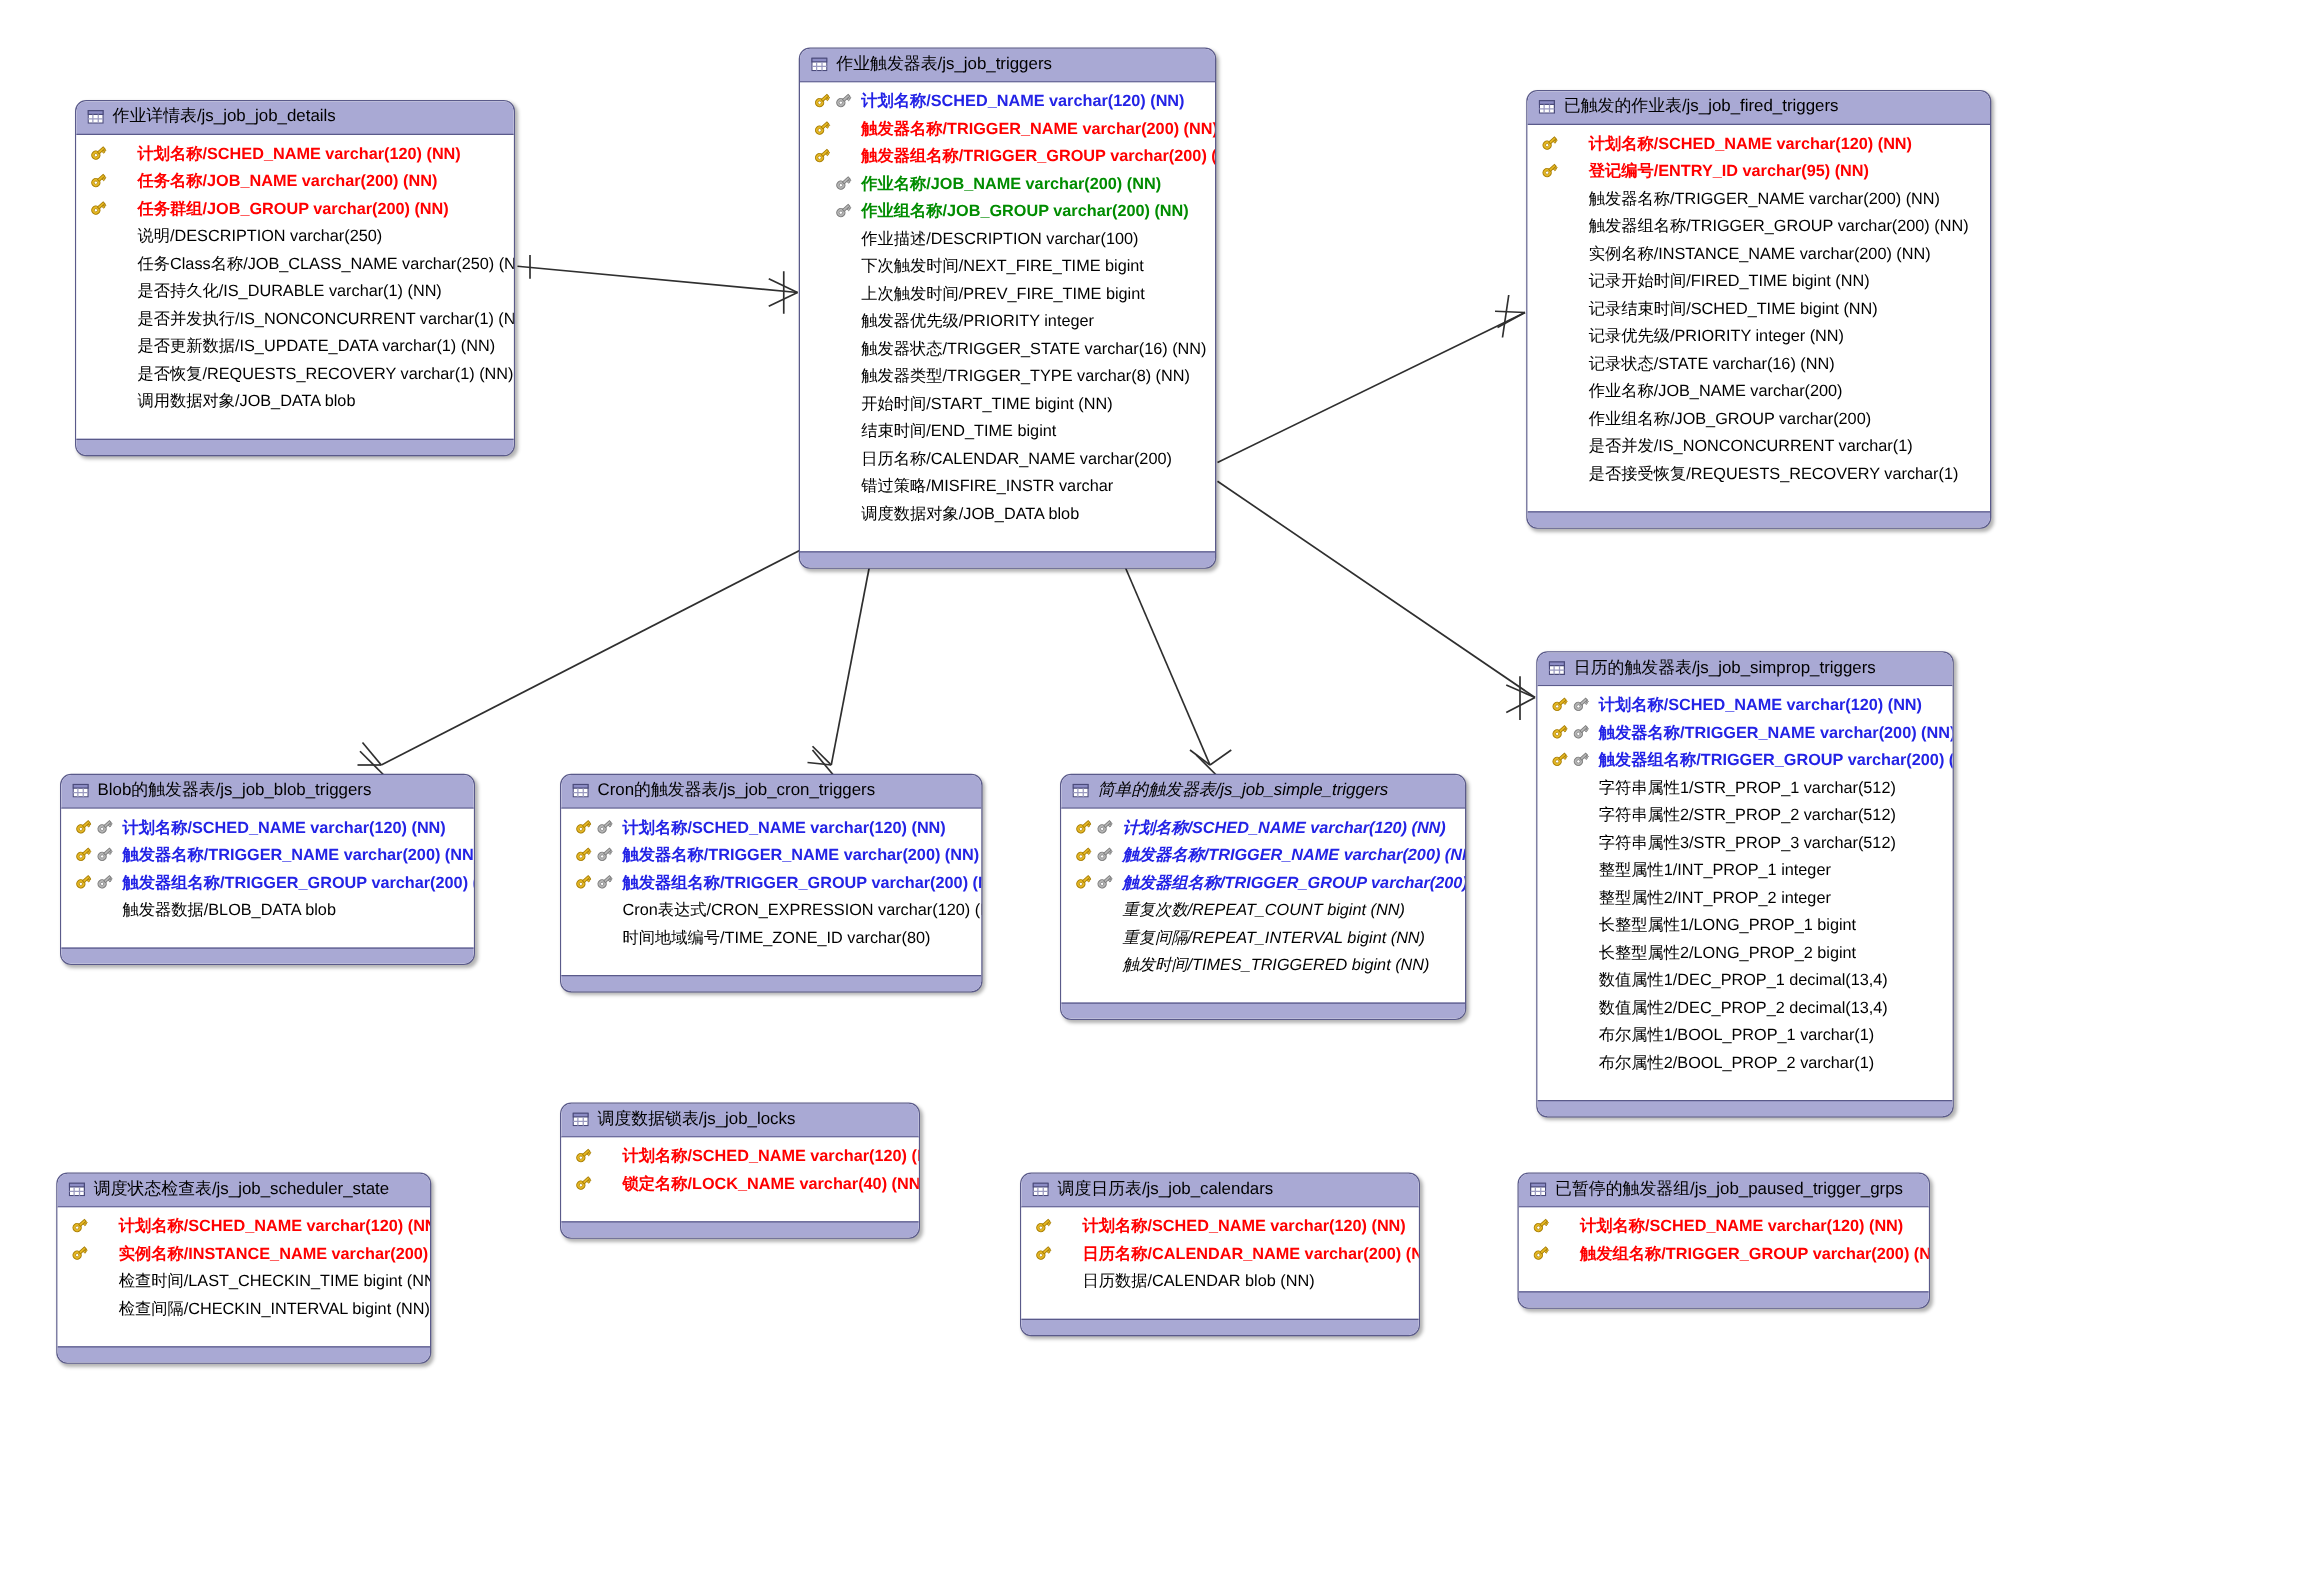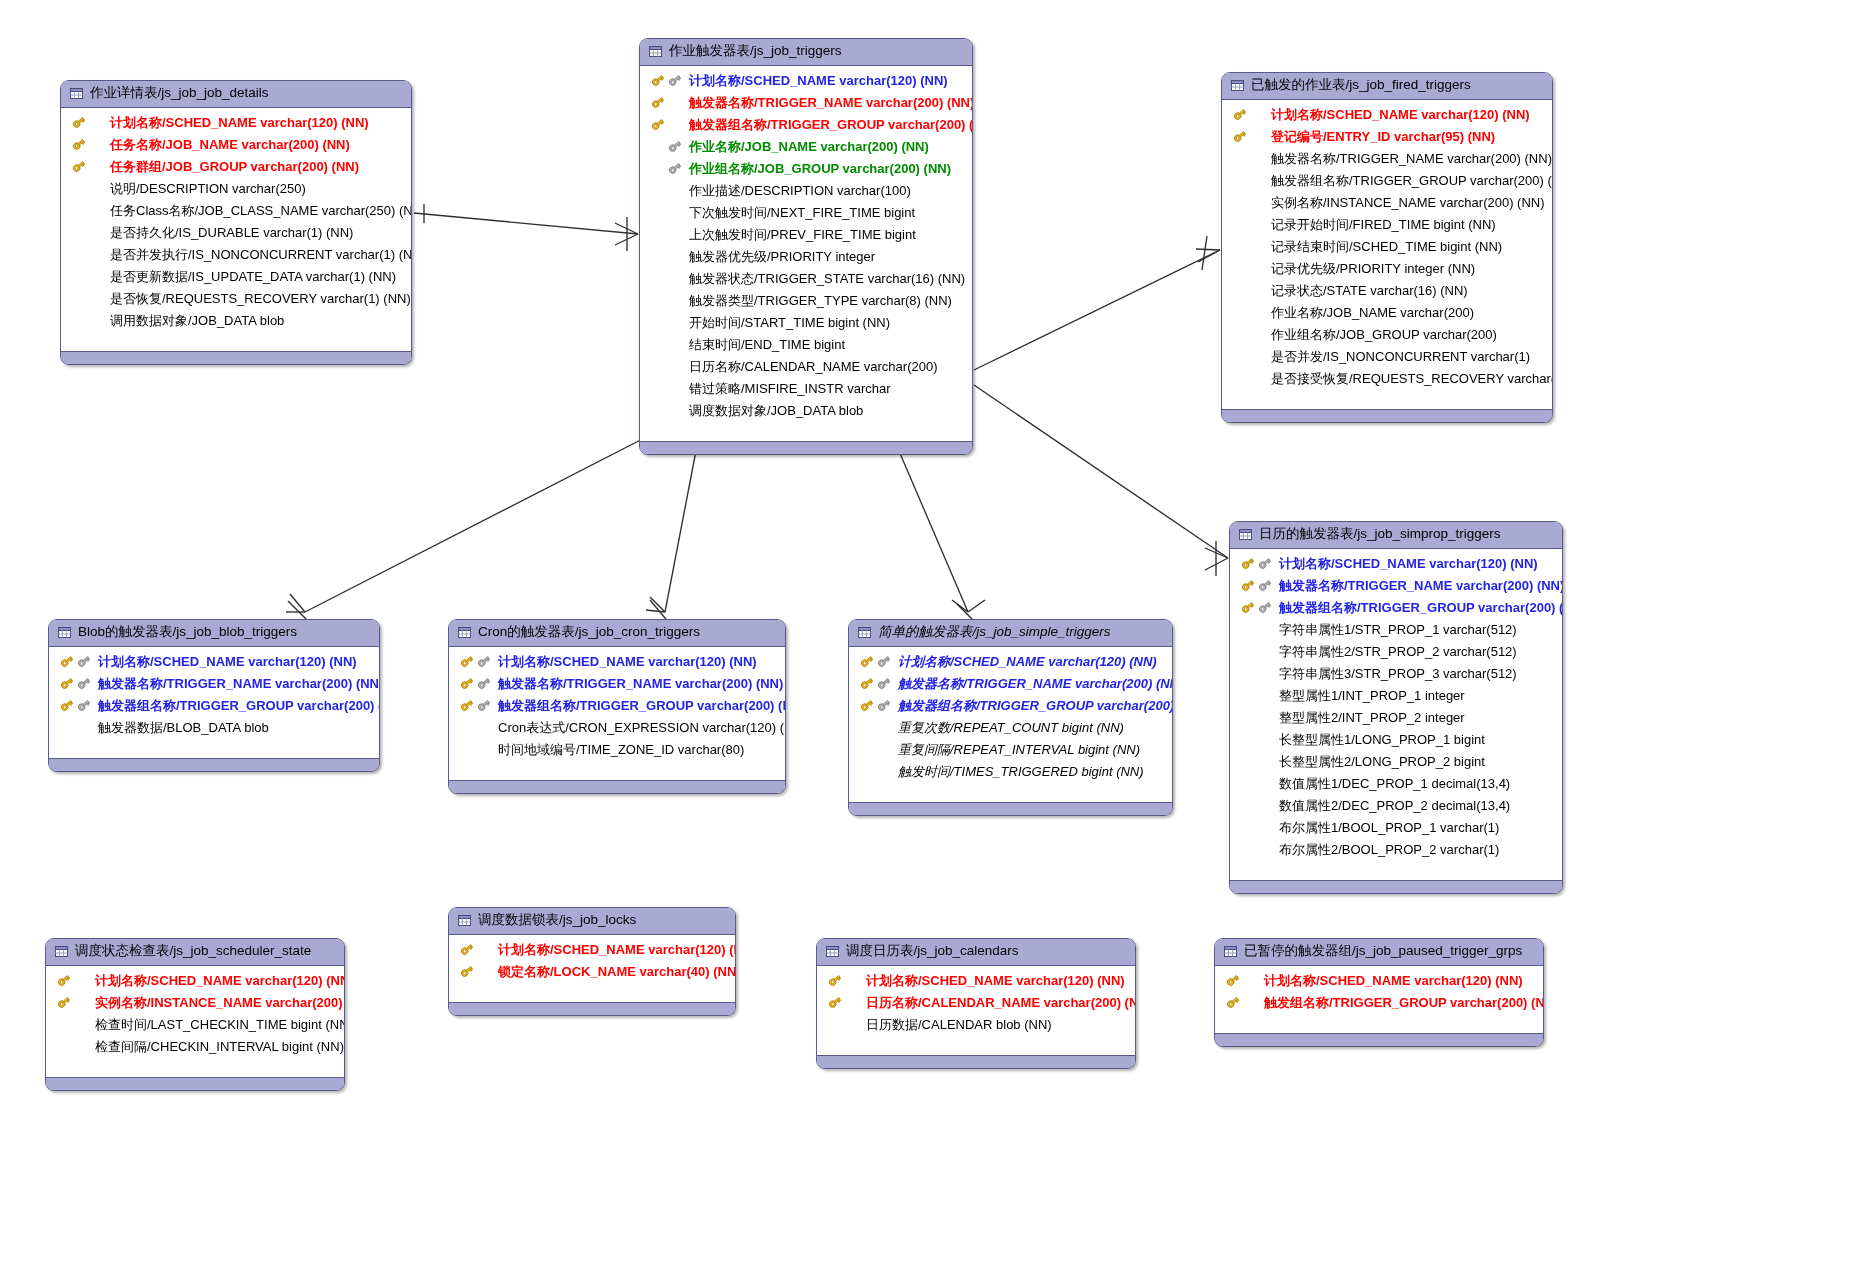--- a/index.html
+++ b/index.html
@@ -392,21 +392,21 @@
           <span class="attr-label c-black">错过策略/MISFIRE_INSTR varchar</span>
         </div>
         <div class="attr">
           <span class="keyslot"></span>
           <span class="keyslot" style="margin-left: 0px;"></span>
           <span class="attr-label c-black">调度数据对象/JOB_DATA blob</span>
         </div>
       </div>
       <div class="ent-footer"></div>
     </div>
-    <div class="entity" style="left: 1221px; top: 72px; width: 332px;">
+    <div class="entity" style="left: 1221px; top: 72px; width: 372px;">
       <div class="ent-header">
         <span>
           <svg class="tbl-icon" viewBox="0 0 13 11" xmlns="http://www.w3.org/2000/svg">
             <rect x="0.5" y="0.5" width="12" height="10" fill="#ffffff" stroke="#4a4a7a"></rect>
             <rect x="0.5" y="0.5" width="12" height="3" fill="#8c8cc4" stroke="#4a4a7a"></rect>
             <line x1="4.3" y1="3.5" x2="4.3" y2="10.5" stroke="#9a9ac0"></line>
             <line x1="8.6" y1="3.5" x2="8.6" y2="10.5" stroke="#9a9ac0"></line>
             <line x1="0.5" y1="7" x2="12.5" y2="7" stroke="#9a9ac0"></line>
           </svg>
         </span>
@@ -1004,21 +1004,21 @@
           <span class="attr-label c-black">检查时间/LAST_CHECKIN_TIME bigint (NN)</span>
         </div>
         <div class="attr">
           <span class="keyslot"></span>
           <span class="keyslot" style="margin-left: 0px;"></span>
           <span class="attr-label c-black">检查间隔/CHECKIN_INTERVAL bigint (NN)</span>
         </div>
       </div>
       <div class="ent-footer"></div>
     </div>
-    <div class="entity" style="left: 448px; top: 907px; width: 288px;">
+    <div class="entity" style="left: 448px; top: 882px; width: 288px;">
       <div class="ent-header">
         <span>
           <svg class="tbl-icon" viewBox="0 0 13 11" xmlns="http://www.w3.org/2000/svg">
             <rect x="0.5" y="0.5" width="12" height="10" fill="#ffffff" stroke="#4a4a7a"></rect>
             <rect x="0.5" y="0.5" width="12" height="3" fill="#8c8cc4" stroke="#4a4a7a"></rect>
             <line x1="4.3" y1="3.5" x2="4.3" y2="10.5" stroke="#9a9ac0"></line>
             <line x1="8.6" y1="3.5" x2="8.6" y2="10.5" stroke="#9a9ac0"></line>
             <line x1="0.5" y1="7" x2="12.5" y2="7" stroke="#9a9ac0"></line>
           </svg>
         </span>

